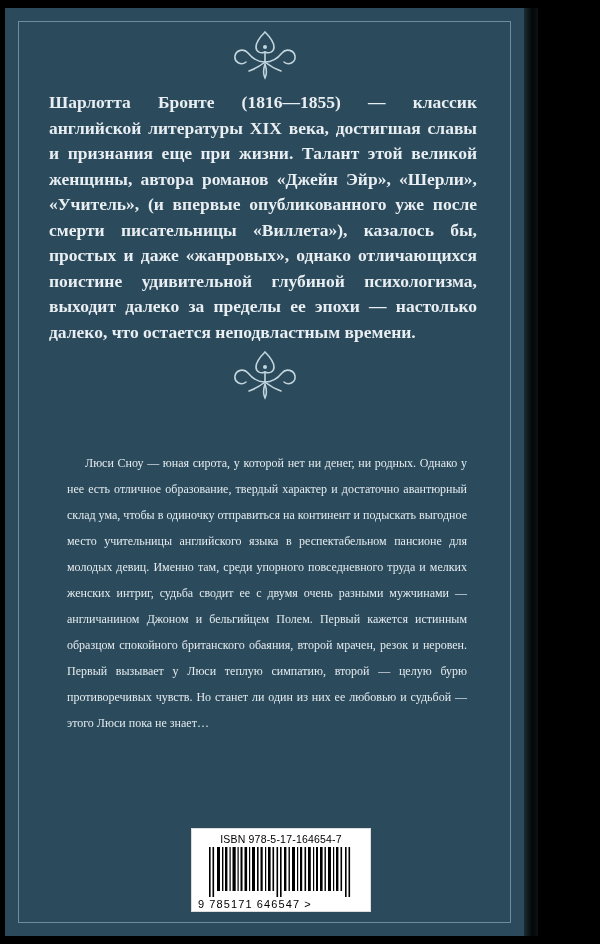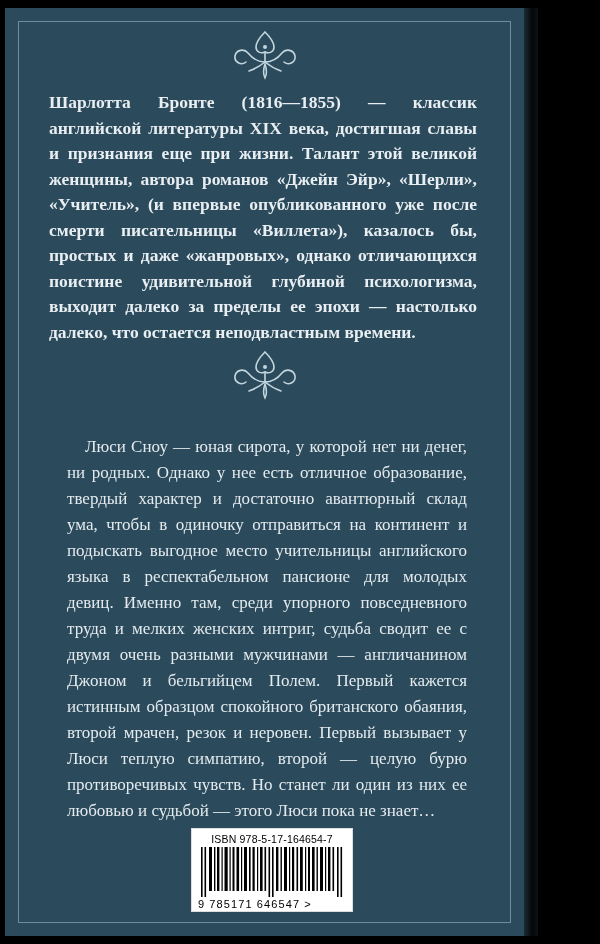--- a/index.html
+++ b/index.html
@@ -103,35 +103,35 @@
     top: 82px;
     width: 428px;
     font-size: 17.5px;
     line-height: 25.5px;
     font-weight: 700;
     text-align: justify;
   }
 
   .blurb-bottom {
     left: 62px;
-    top: 426px;
+    top: 442px;
     width: 400px;
-    font-size: 17px;
+    font-size: 12px;
     line-height: 26px;
     font-weight: 400;
     text-align: justify;
     color: #e4ebee;
   }
   .blurb-bottom .indent { display: inline-block; width: 18px; }
 
   .barcode-box {
     position: absolute;
     left: 186px;
     top: 820px;
-    width: 162px;
+    width: 180px;
     height: 84px;
     background: #ffffff;
     border: 1px solid #dddddd;
     box-sizing: border-box;
     padding: 4px 6px 14px 6px;
   }
   .isbn-text {
     font-family: "Liberation Sans", sans-serif;
     font-size: 10.5px;
     color: #000000;

